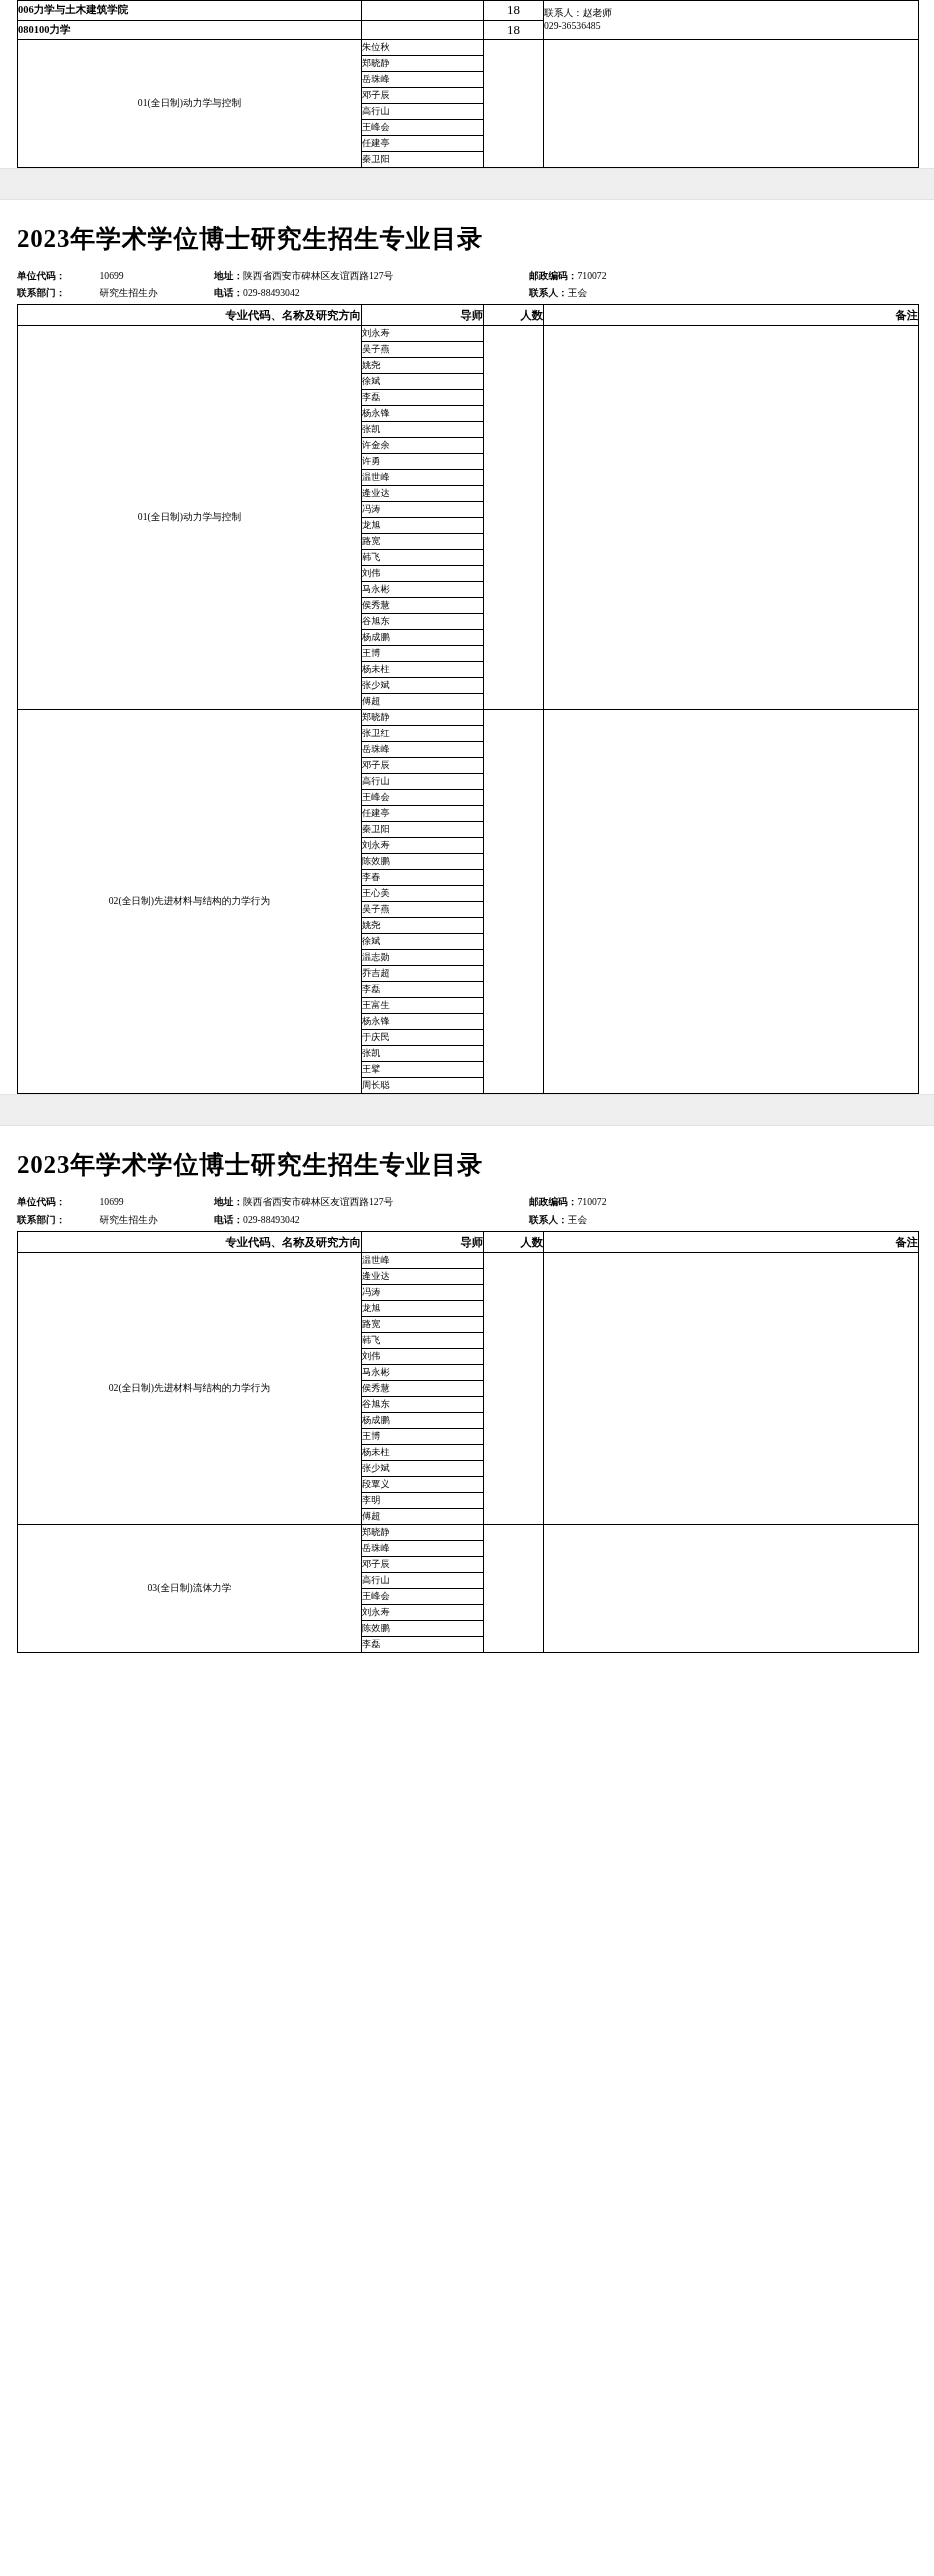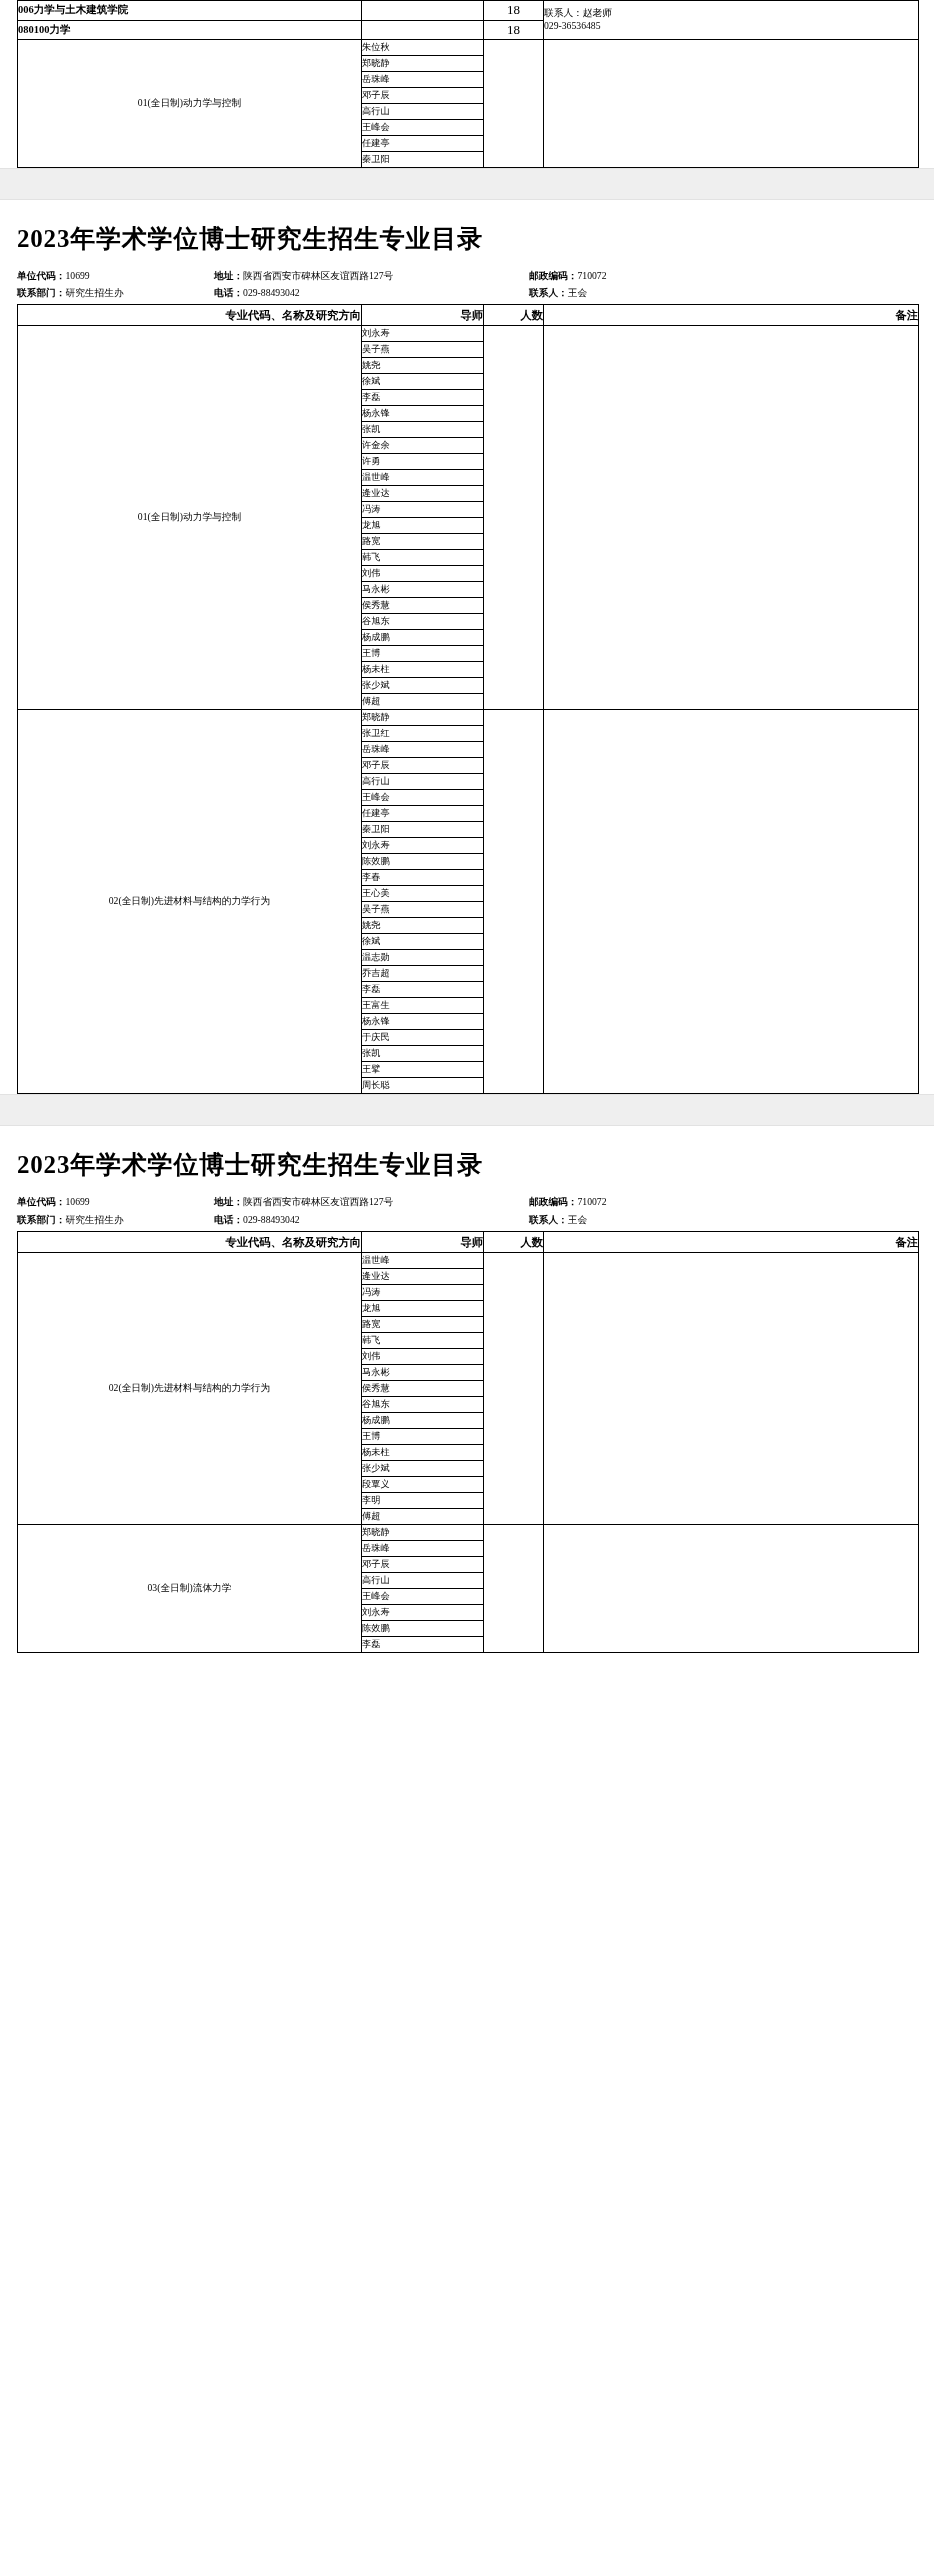--- a/index.html
+++ b/index.html
@@ -49,21 +49,21 @@
     align-items: baseline;
   }
   .meta-label {
     font-weight: bold;
     white-space: nowrap;
   }
   .meta-value {
     margin-left: 0;
     white-space: nowrap;
   }
-  .c1 { width: 197px; }
+  .c1 { width: 197px; gap: 34px; }
   .c2 { width: 206px; }
   .c3 { width: 155px; }
 
   table.tbl {
     border-collapse: collapse;
     width: 901px;
     table-layout: fixed;
   }
   table.tbl td, table.tbl th {
     border: 0.8px solid #000000;

